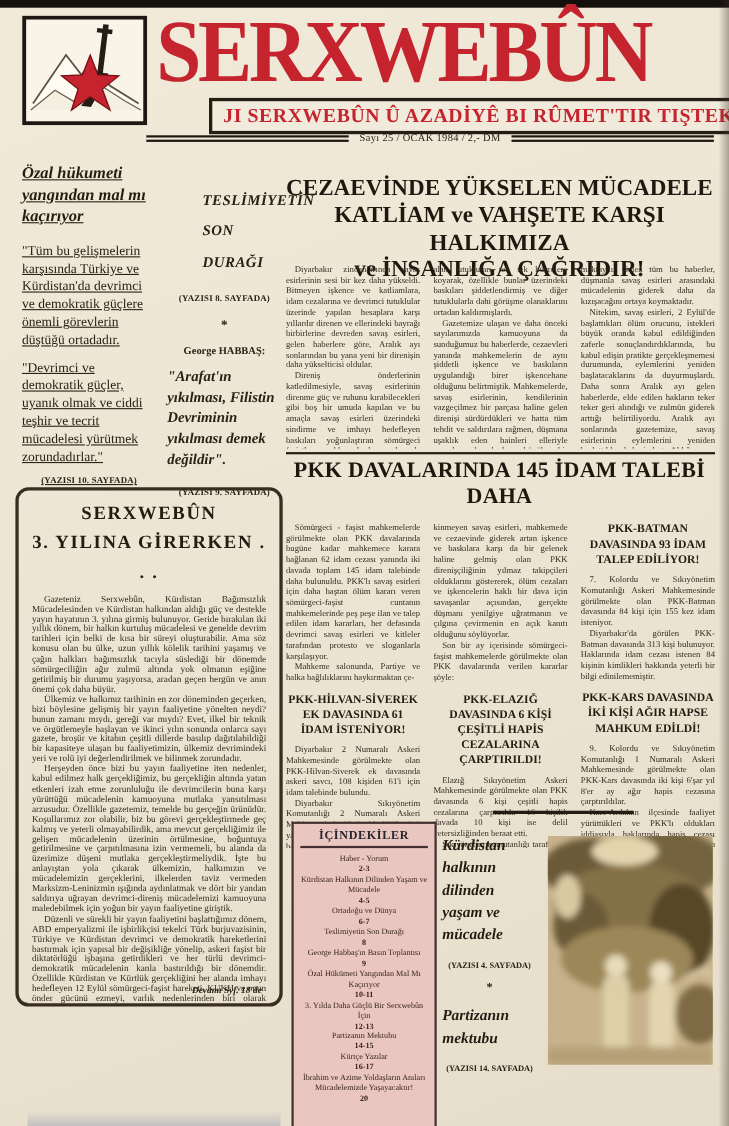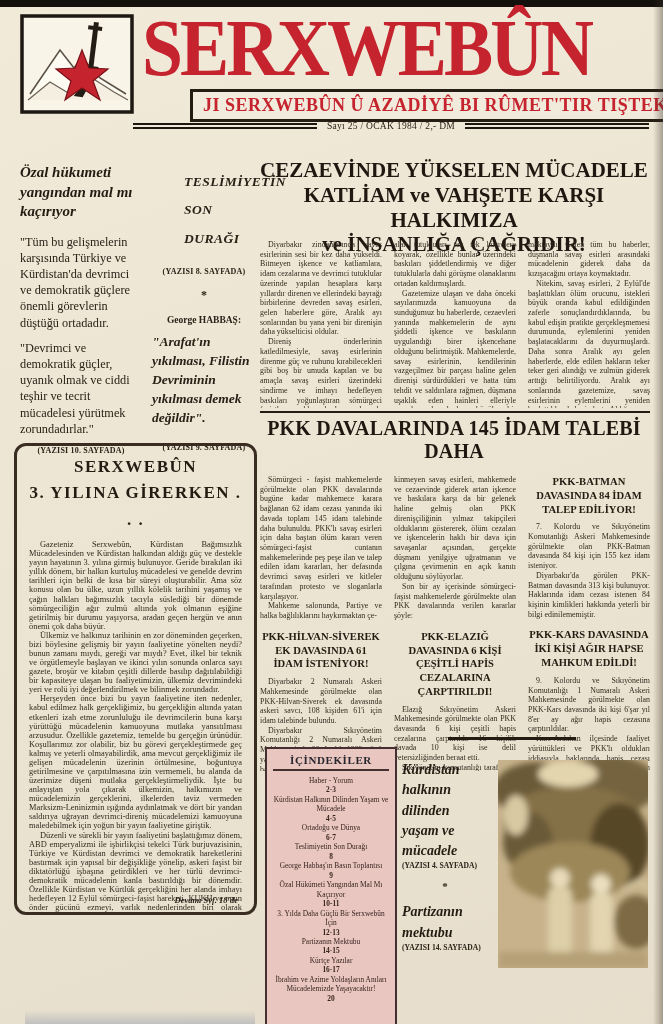--- a/index.html
+++ b/index.html
@@ -25,21 +25,21 @@
   .slogan-box {
     position:absolute; left:190px; top:89px; border:3px solid #241d14; padding:3px 10px;
     color:#c5242e; font-weight:bold; font-size:18px; letter-spacing:.5px; white-space:nowrap;
     background:rgba(255,255,255,.15);
   }
   .issue-row { position:absolute; left:133px; top:121px; width:516px; display:flex; align-items:center; gap:10px; }
   .dbl { flex:1; height:6px; border-top:2px solid #1c1610; border-bottom:2px solid #1c1610; }
   .issue { font-size:9.5px; font-weight:normal; letter-spacing:.3px; white-space:nowrap; }
 
   
-  .teaser-a { position:absolute; left:20px; top:163px; width:122px; }
+  .teaser-a { position:absolute; left:20px; top:149px; width:122px;text-decoration:underline; }
   .teaser-a .t-title { font-size:15px; font-weight:bold; font-style:italic; line-height:1.3; margin-bottom:12px; color:#241c12; }
   .teaser-a .t-body { font-size:12.3px; line-height:1.32; margin-bottom:9px; }
   .t-ref { font-size:8px; font-weight:bold; text-align:center; letter-spacing:.2px; margin-top:4px; }
   .teaser-b { position:absolute; left:152px; top:168px; width:104px; }
   .teaser-b .t-title { font-size:13.5px; font-weight:bold; font-style:italic; letter-spacing:.5px; line-height:2.1; margin-bottom:14px;margin-left:32px; }
   .star { text-align:center; font-size:12px; font-weight:bold; margin:12px 0; }
   .habbas-name { font-size:9.5px; font-weight:bold; text-align:center; margin-bottom:8px; }
   .habbas-quote { font-size:13.5px; font-weight:bold; font-style:italic; line-height:1.4; }
   .teaser-b .t-ref2 { margin-top:16px; }
 
@@ -77,21 +77,21 @@
     border-bottom:2px solid #443030; padding-bottom:3px; margin:0 2px 5px; }
   .ic-item { text-align:center; font-size:7.4px; line-height:1.28; color:#37241f; }
   .ic-pages { display:block; font-weight:bold; }
 
   
   .bottom-right { position:absolute; left:402px; top:737px; width:248px; }
   .sep { width:128px; height:3px; background:#241c12; margin-left:46px; }
   .br-row { display:flex; gap:10px; margin-top:20px; }
   .br-teasers { width:86px; }
   .br-teaser { font-size:14px; font-weight:bold; font-style:italic; line-height:1.45; color:#241c12; }
-  .br-ref { font-size:7.6px; font-weight:bold; }
+  .br-ref { font-size:7.6px; font-weight:bold; text-align:center; margin-top:12px; }
   .br-star { text-align:center; font-weight:bold; font-size:11px; margin:10px 0; }
   .br-teaser2 { margin-top:6px; }
   .photo { width:150px; height:208px; flex:none; }
 </style>
 </head>
 <body>
 
 <div class="page">
   <div class="topbar"></div>
 
@@ -167,21 +167,21 @@
     </div>
     <div class="col">
       <p class="noindent">kinmeyen savaş esirleri, mahkemede ve cezaevinde giderek artan işkence ve baskılara karşı da bir gelenek haline gelmiş olan PKK direnişçiliğinin yılmaz takipçileri olduklarını göstererek, ölüm cezaları ve işkencelerin haklı bir dava için savaşanlar açısından, gerçekte düşmanı yenilgiye uğratmanın ve çılgına çevirmenin en açık kanıtı olduğunu söylüyorlar.</p>
       <p>Son bir ay içerisinde sömürgeci-faşist mahkemelerde görülmekte olan PKK davalarında verilen kararlar şöyle:</p>
       <p class="subhead">PKK-ELAZIĞ DAVASINDA 6 KİŞİ ÇEŞİTLİ HAPİS CEZALARINA ÇARPTIRILDI!</p>
       <p>Elazığ Sıkıyönetim Askeri Mahkemesinde görülmekte olan PKK davasında 6 kişi çeşitli hapis cezalarına çarptırıldı. 16 kişilik davada 10 kişi ise delil yetersizliğinden beraat etti.</p>
       <p>Sıkıyönetim komutanlığı tarafından yapılan açıklamaya göre haklarında çeşitli hapis cezası verilen kişi ve cezaları şöyle: Engin Karaaslan 13 yıl 4 ay, Mahmut Aker 5 yıl 6 ay 20 gün, Muharrem Karagül 3 yıl 8 ay 13 gün, Nuri Işık 6 ay 20 gün, Turgay Işık 6 ay 20 gün ve Mehmet Özçelik 5 yıl 6 ay 20 gün.</p>
 
     </div>
     <div class="col">
-      <p class="subhead first">PKK-BATMAN DAVASINDA 84 İDAM TALEP EDİLİYOR!</p>
+      <p class="subhead first">PKK-BATMAN DAVASINDA 93 İDAM TALEP EDİLİYOR!</p>
       <p>7. Kolordu ve Sıkıyönetim Komutanlığı Askeri Mahkemesinde görülmekte olan PKK-Batman davasında 84 kişi için 155 kez idam isteniyor.</p>
       <p>Diyarbakır'da görülen PKK-Batman davasında 313 kişi bulunuyor. Haklarında idam cezası istenen 84 kişinin kimlikleri hakkında yeterli bir bilgi edinilememiştir.</p>
       <p class="subhead">PKK-KARS DAVASINDA İKİ KİŞİ AĞIR HAPSE MAHKUM EDİLDİ!</p>
       <p>9. Kolordu ve Sıkıyönetim Komutanlığı 1 Numaralı Askeri Mahkemesinde görülmekte olan PKK-Kars davasında iki kişi 6'şar yıl 8'er ay ağır hapis cezasına çarptırıldılar.</p>
       <p>Kars-Ardahan ilçesinde faaliyet yürüttükleri ve PKK'lı oldukları iddiasıyla haklarında hapis cezası verilen kişiler şunlar: Selahattin Yavuz ve Kerem Akbaş.</p>
     </div>
   </div>
 
   <div class="yil-box">
     <div class="yb-title">

